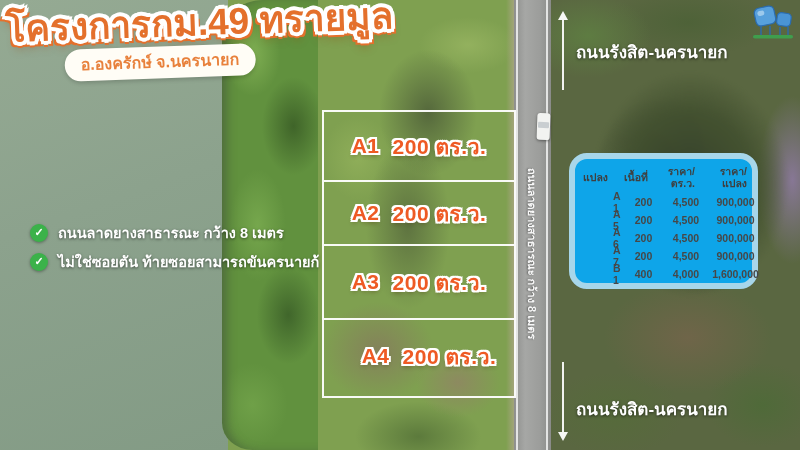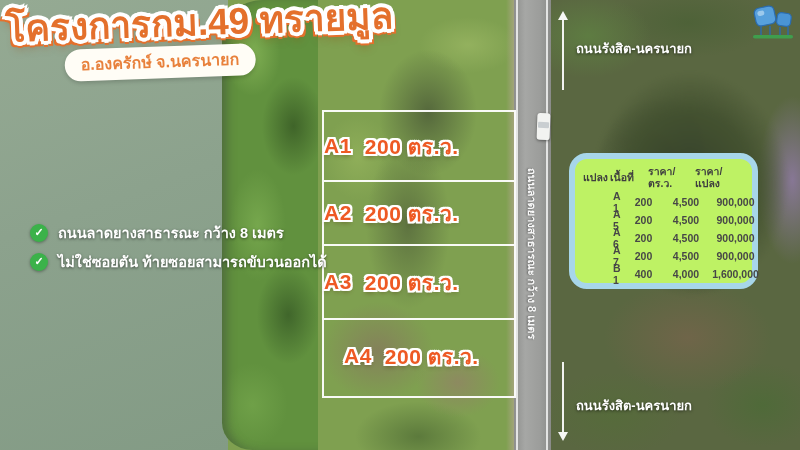--- a/index.html
+++ b/index.html
@@ -75,21 +75,21 @@
     position:absolute; left:1px; right:1px; top:9px; height:6px;
     background:#c9ced1; border-radius:1px;
   }
 
   
   .plot-grid {
     position:absolute; left:322px; top:110px; width:194px; height:288px;
     border:2.5px solid rgba(255,255,255,.95);
     display:grid; grid-template-rows:70px 64px 74px 72px;
   }
-  .plot-cell { border-bottom:2.5px solid rgba(255,255,255,.95); display:flex; align-items:center; gap:13px; }
+  .plot-cell { border-bottom:2.5px solid rgba(255,255,255,.95); display:flex; align-items:center; justify-content:center; gap:13px; }
   .plot-cell:last-child { border-bottom:none;margin-left:20px; }
   .plot-id, .plot-size {
     font-size:21px; font-weight:bold; color:#ee5a24; letter-spacing:.5px;
     text-shadow:
       -2px -2px 0 #fff, 2px -2px 0 #fff, -2px 2px 0 #fff, 2px 2px 0 #fff,
       -2px 0 0 #fff, 2px 0 0 #fff, 0 -2px 0 #fff, 0 2px 0 #fff,
       0 3px 4px rgba(70,35,0,.45);
   }
 
   
@@ -124,37 +124,37 @@
   .road-arrow.top { top:20px; }
   .road-arrow.top::before {
     content:""; position:absolute; top:-9px; left:-4px;
     border-left:5px solid transparent; border-right:5px solid transparent; border-bottom:9px solid rgba(255,255,255,.95);
   }
   .road-arrow.bottom { top:362px; }
   .road-arrow.bottom::after {
     content:""; position:absolute; bottom:-9px; left:-4px;
     border-left:5px solid transparent; border-right:5px solid transparent; border-top:9px solid rgba(255,255,255,.95);
   }
-  .road-label { position:absolute; left:576px; font-size:13px; font-weight:bold; color:#fff; text-shadow:0 1px 3px rgba(0,0,0,.6); white-space:nowrap; }
+  .road-label { position:absolute; left:576px; font-size:17px; font-weight:bold; color:#fff; text-shadow:0 1px 3px rgba(0,0,0,.6); white-space:nowrap; }
   .road-label.top { top:38px; }
   .road-label.bottom { top:395px; }
   .road-surface-label {
     position:absolute; left:447px; top:244px; width:170px; text-align:center;
     font-size:11px; font-weight:600; color:rgba(255,255,255,.95);
     transform:rotate(90deg); white-space:nowrap; text-shadow:0 1px 2px rgba(0,0,0,.45);
   }
 
   
   .price-table {
     position:absolute; left:569px; top:153px; width:189px; height:136px;
-    background:#bef264; border:6px solid #a7d6ea; border-radius:18px;
+    background:#0ea5e9; border:6px solid #a7d6ea; border-radius:18px;
     padding:4px 5px; color:#3f3f3f;
   }
   .pt-grid { display:grid; grid-template-columns:30px 38px 47px 52px; }
-  .pt-head { height:30px; display:flex; flex-direction:column; align-items:flex-start; justify-content:center; font-size:10.5px; font-weight:bold; line-height:1.1; }
+  .pt-head { height:30px; display:flex; flex-direction:column; align-items:flex-end; justify-content:center; font-size:10.5px; font-weight:bold; line-height:1.1; }
   .pt-head.first { align-items:flex-start; padding-left:3px; }
   .pt-cell { height:18px; display:flex; align-items:center; justify-content:center; font-size:10.5px; font-weight:bold; color:#474747;margin-left:29px; }
   .pt-cell.first { justify-content:flex-start; padding-left:4px; }
 
   
   .logo { position:absolute; left:750px; top:4px; width:46px; height:40px; }
 </style>
 </head>
 <body>
 
@@ -198,21 +198,21 @@
     <div class="loc-badge">อ.องครักษ์ จ.นครนายก</div>
   </div>
 
   <div class="features">
     <div class="feature">
       <span class="check-icon">✓</span>
       <span class="feature-text">ถนนลาดยางสาธารณะ กว้าง 8 เมตร</span>
     </div>
     <div class="feature">
       <span class="check-icon">✓</span>
-      <span class="feature-text">ไม่ใช่ซอยตัน ท้ายซอยสามารถขับวนออกได้</span>
+      <span class="feature-text">ไม่ใช่ซอยตัน ท้ายซอยสามารถขันครนายก้</span>
     </div>
   </div>
 
   <div class="road-arrow top"></div>
   <div class="road-label top">ถนนรังสิต-นครนายก</div>
   <div class="road-arrow bottom"></div>
   <div class="road-label bottom">ถนนรังสิต-นครนายก</div>
   <div class="road-surface-label">ถนนลาดยางสาธารณะ กว้าง 8 เมตร</div>
 
   <div class="price-table">

